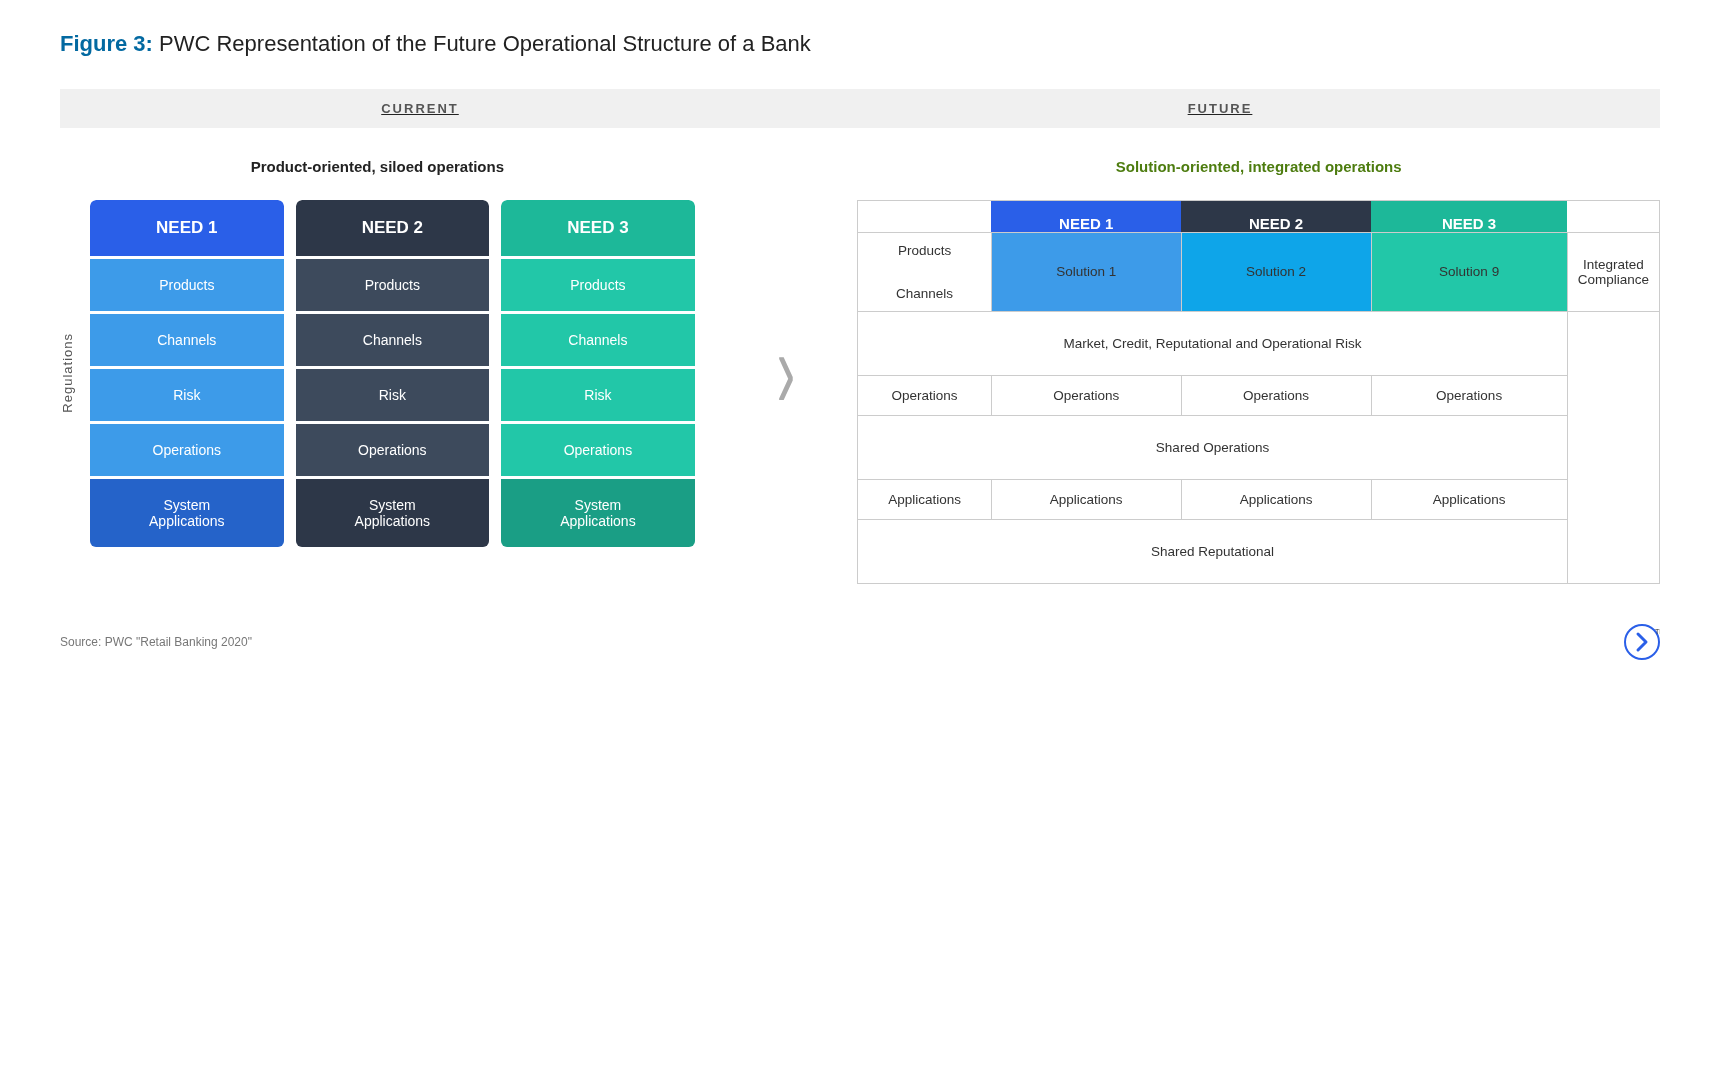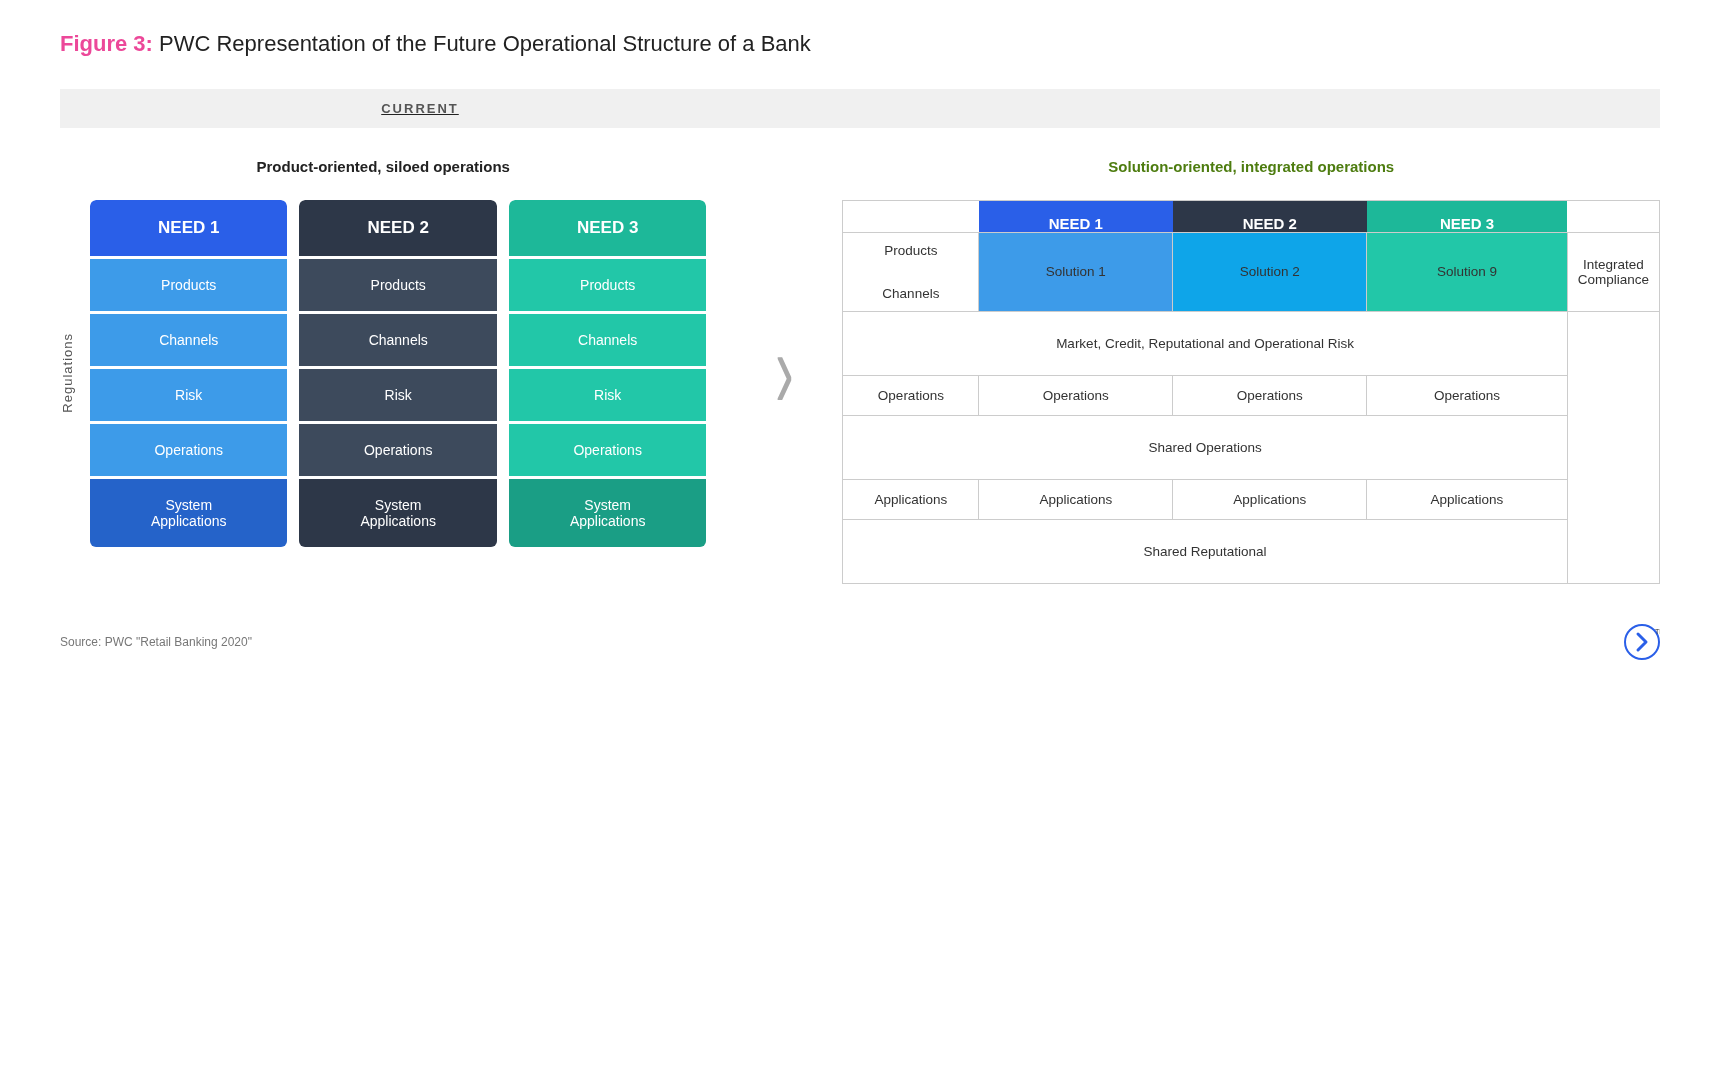--- a/index.html
+++ b/index.html
@@ -11,21 +11,21 @@
       min-height: 1078px;
       padding: 30px 60px 30px 60px;
     }
     .figure-title {
       font-size: 22px;
       color: #222;
       margin-bottom: 30px;
       line-height: 1.3;
     }
     .figure-title .label {
-      color: #ec4899;
+      color: #0369a1;
       font-weight: bold;
     }
     .section-headers {
       display: flex;
       background: #f0f0f0;
       margin-bottom: 30px;
       text-decoration: underline;
     }
     .section-header-current {
       width: 45%;
@@ -40,21 +40,21 @@
       width: 55%;
       text-align: center;
       padding: 12px 0;
       font-size: 13px;
       letter-spacing: 2px;
       color: #555;
       font-weight: 600;
     }
     .main-content {
       display: flex;
-      gap: 0;
+      gap: 14px;
     }
     
     .current-side {
       width: 45%;
       padding-right: 40px;
       position: relative;
     }
     .current-subtitle {
       text-align: center;
       font-weight: bold;
@@ -245,20 +245,21 @@
 </head>
 <body>
 
 <div class="figure-title">
   <span class="label">Figure 3:</span>
   <span> PWC Representation of the Future Operational Structure of a Bank</span>
 </div>
 
 <div class="section-headers">
   <div class="section-header-current">CURRENT</div>
+  <div class="section-header-future">FUTURE</div>
 </div>
 
 <div class="main-content">
 
   <div class="current-side">
     <div class="current-subtitle">Product-oriented, siloed operations</div>
     <div class="current-diagram">
       <div class="regulations-label">Regulations</div>
       <div class="columns-wrapper">
 

